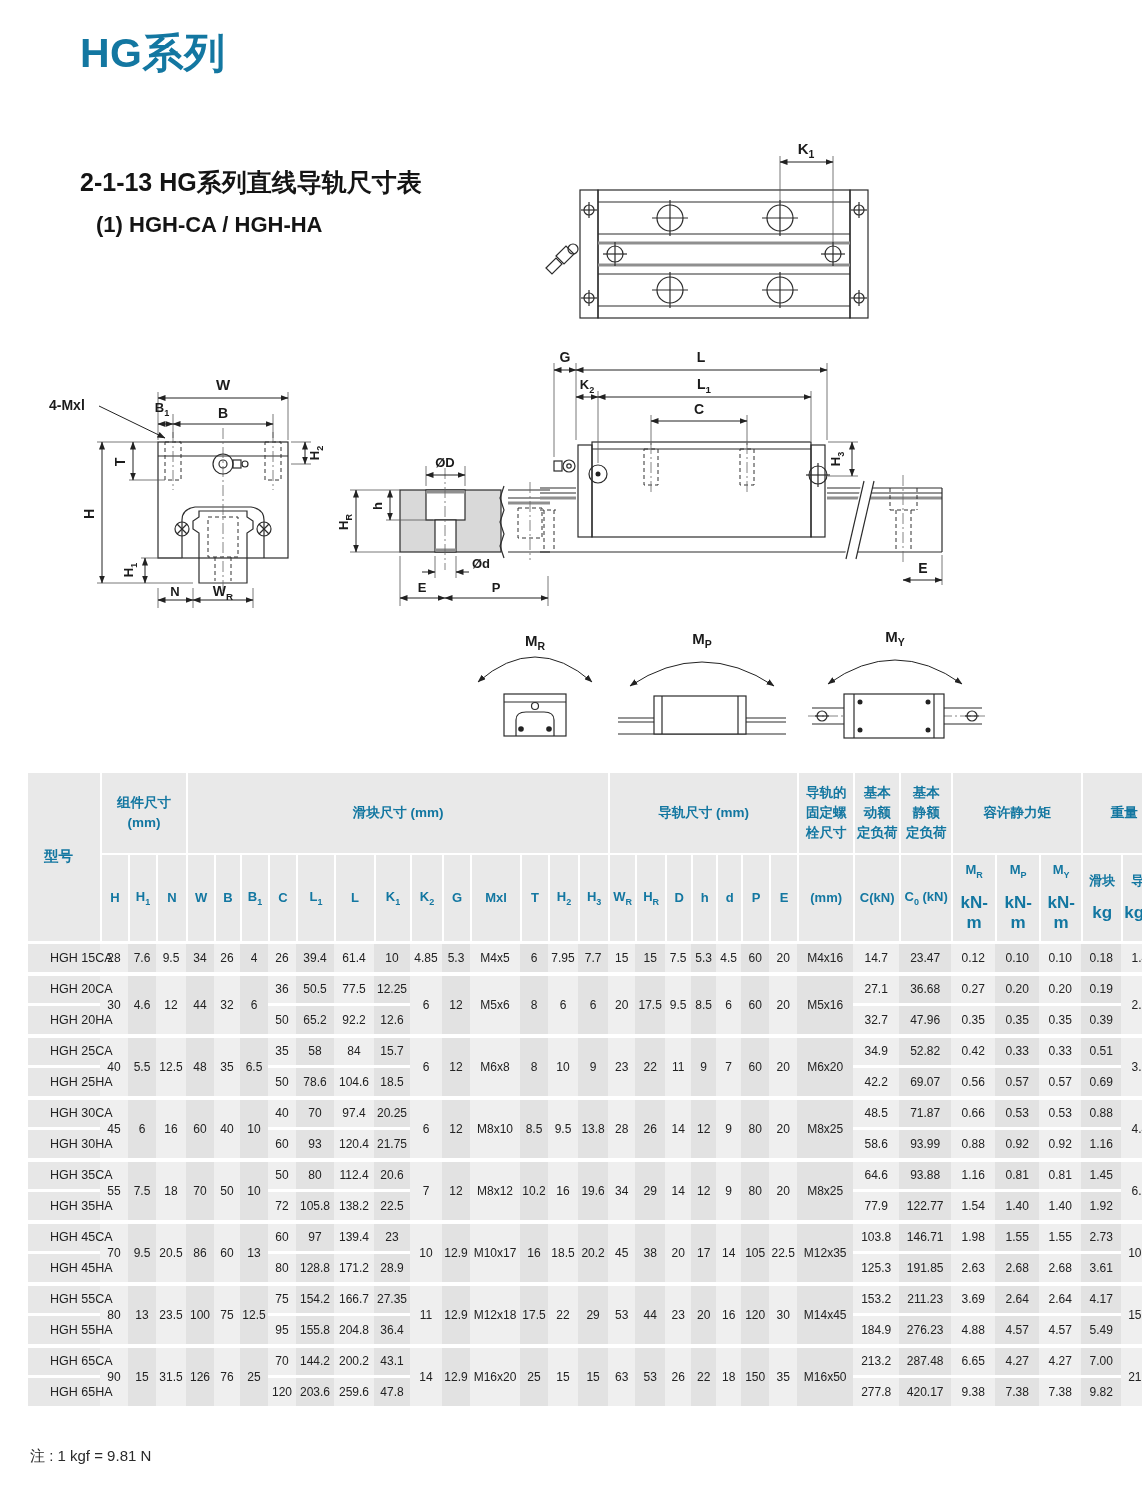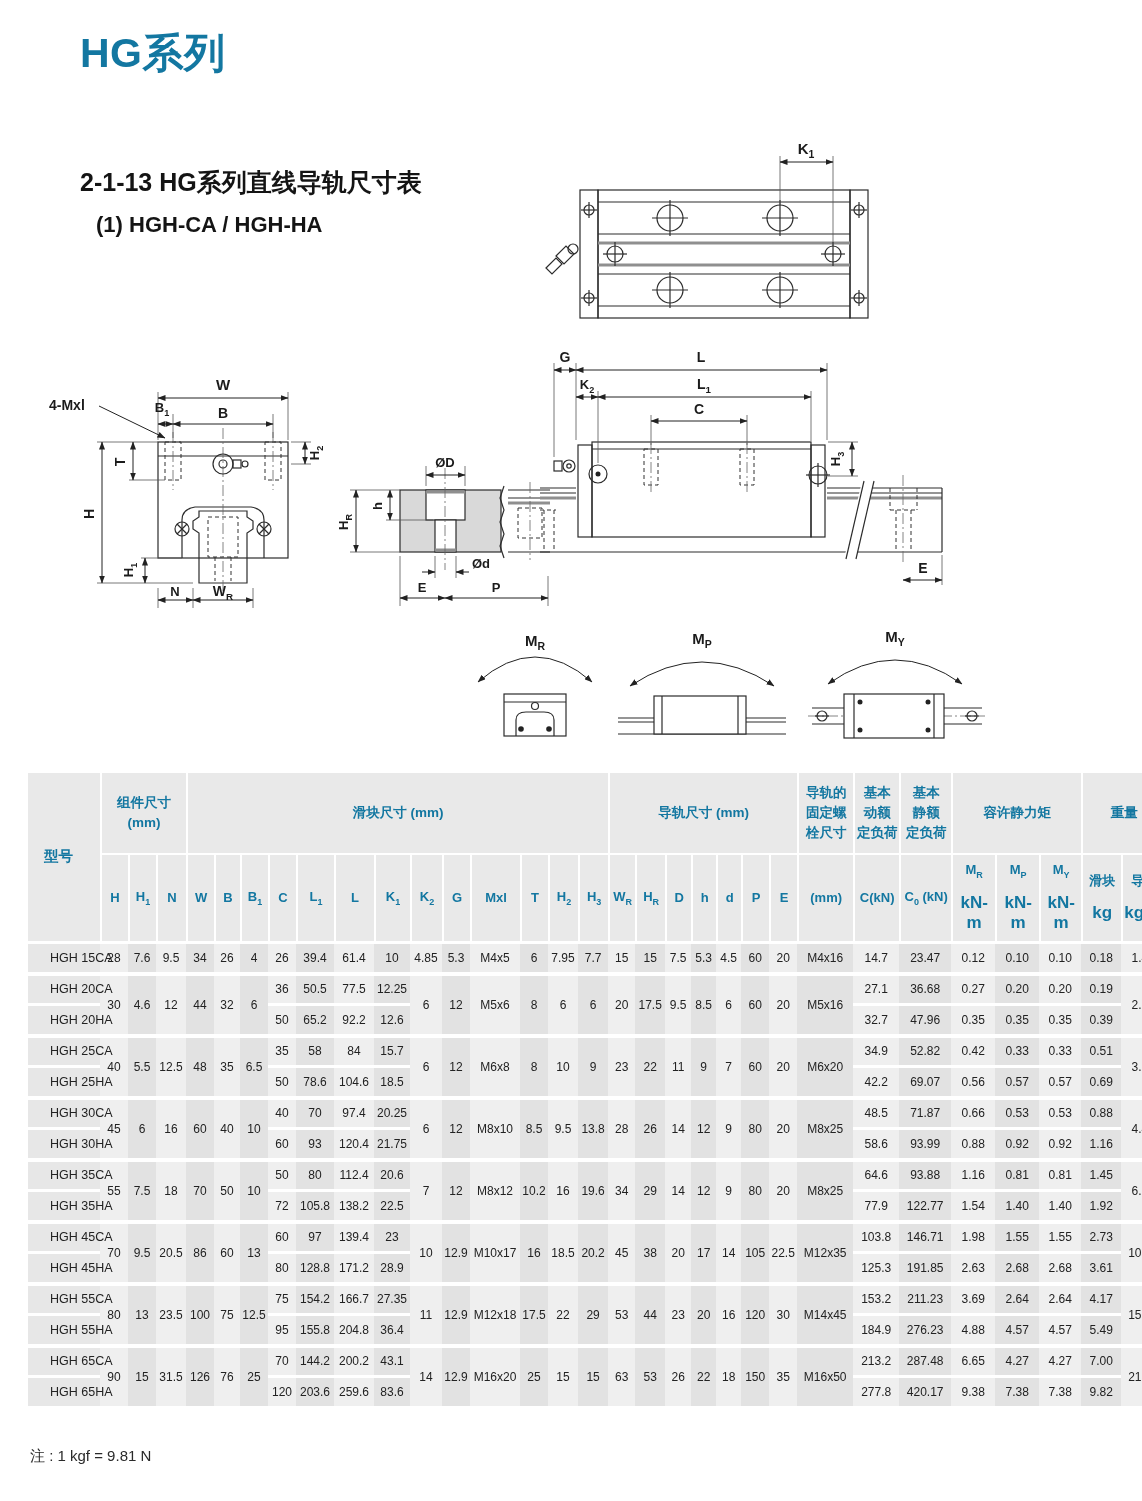--- a/index.html
+++ b/index.html
@@ -795,21 +795,21 @@
             <td class="bb">4.27</td>
             <td class="ba">4.27</td>
             <td class="bb">7.00</td>
             <td rowspan="2" class="ba">21.18</td>
           </tr>
           <tr class="rsub">
             <td class="c-model">HGH 65HA</td>
             <td class="ba">120</td>
             <td class="bb">203.6</td>
             <td class="ba">259.6</td>
-            <td class="bb">83.6</td>
+            <td class="bb">47.8</td>
             <td class="ba">277.8</td>
             <td class="bb">420.17</td>
             <td class="ba">9.38</td>
             <td class="bb">7.38</td>
             <td class="ba">7.38</td>
             <td class="bb">9.82</td>
           </tr>
         </tbody>
     </table>
   </div>

